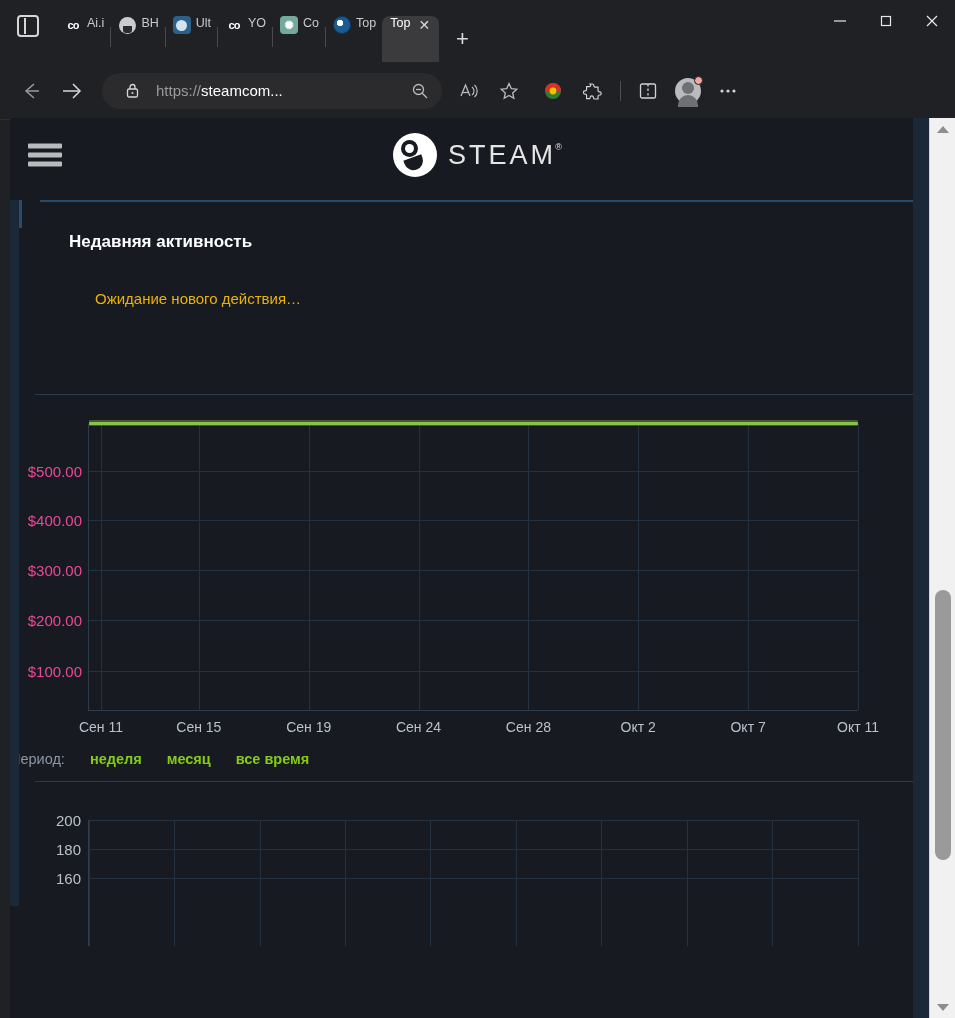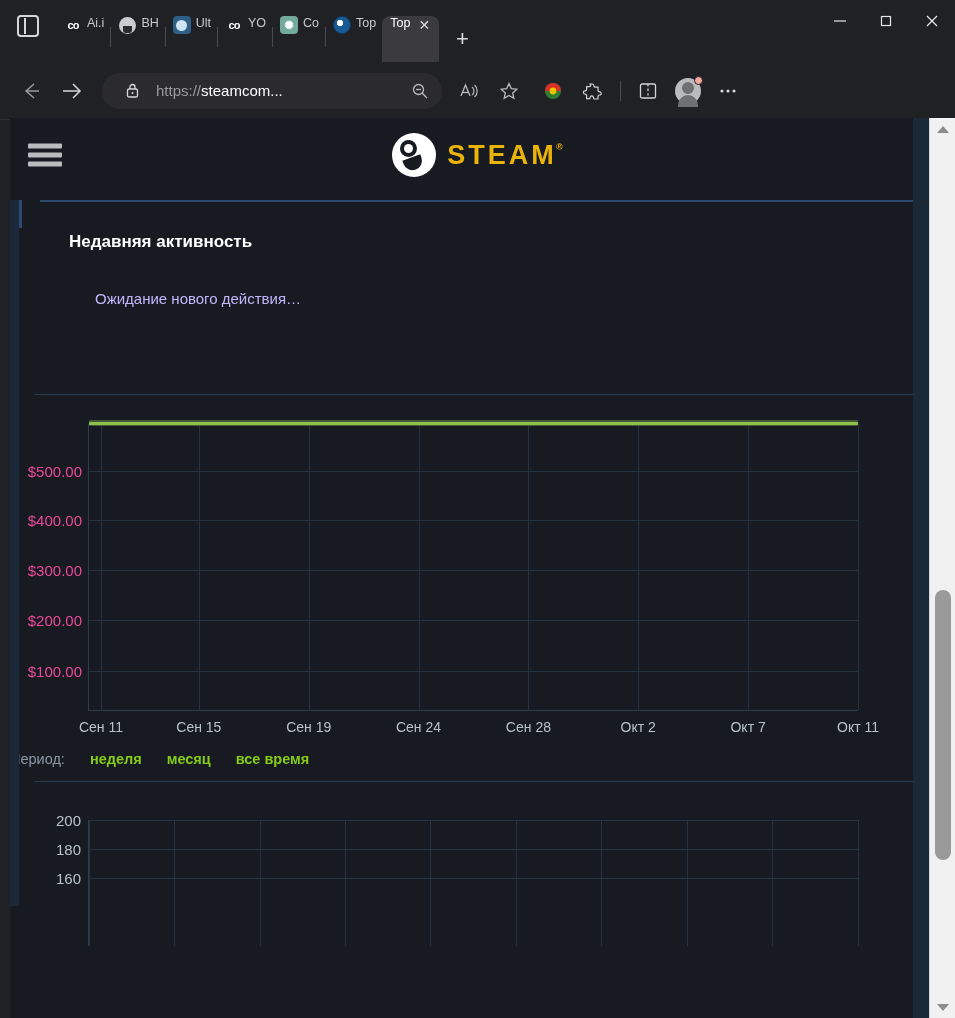--- a/index.html
+++ b/index.html
@@ -116,31 +116,31 @@
     content:"";position:absolute;left:8px;top:7px;width:17px;height:17px;border-radius:50%;
     background:#171a21;
   }
   .slogo-circ:after{
     content:"";position:absolute;left:12px;top:11px;width:9px;height:9px;border-radius:50%;background:#fff;
   }
   .slogo-tail{
     position:absolute;left:12px;top:24px;width:19px;height:13px;border-radius:0 0 11px 11px;background:#171a21;
     transform:rotate(-20deg);
   }
-  .slogo-txt{ color:#eab308; font-size:27px; font-weight:bold; letter-spacing:3px; position:relative; }
+  .slogo-txt{ color:#e5e5e5; font-size:27px; font-weight:normal; letter-spacing:3px; position:relative; }
   .slogo-txt sup{ font-size:9px; position:absolute; top:2px; right:-9px; }
 
   .content{ background:#171a21; position:relative; }
   .topline{ height:2px; background:#2a4a6d; margin:8px 25px 0 30px; }
   .leftedge{ position:absolute; left:0; top:0; bottom:0; width:9px; background:#1b2838; }
   .leftedge2{ position:absolute; left:9px; top:0; width:3px; height:28px; background:#2c4a6e; }
 
   .sec-recent{ padding:30px 0 0 59px; }
   .h-recent{ font-size:17px; font-weight:bold; color:#ffffff; }
-  .await{ font-size:15px; color:#c4b5fd; margin:38px 0 0 26px; }
+  .await{ font-size:15px; color:#eab308; margin:38px 0 0 26px; }
 
   .divider{ height:1px; background:#2b3a4a; margin:0 25px 0 25px; }
   .divider.top-of-chart{ margin-top:87px; }
 
   
   .chartblock{ padding:14px 0 0 0; }
   .ctitle{ font-size:14px; color:#8d98a3; margin-left:25px; }
   .plotwrap{ position:relative; height:322px; margin-top:8px; }
   .plot{
     position:absolute; left:78px; right:81px; top:7px; bottom:28px;

